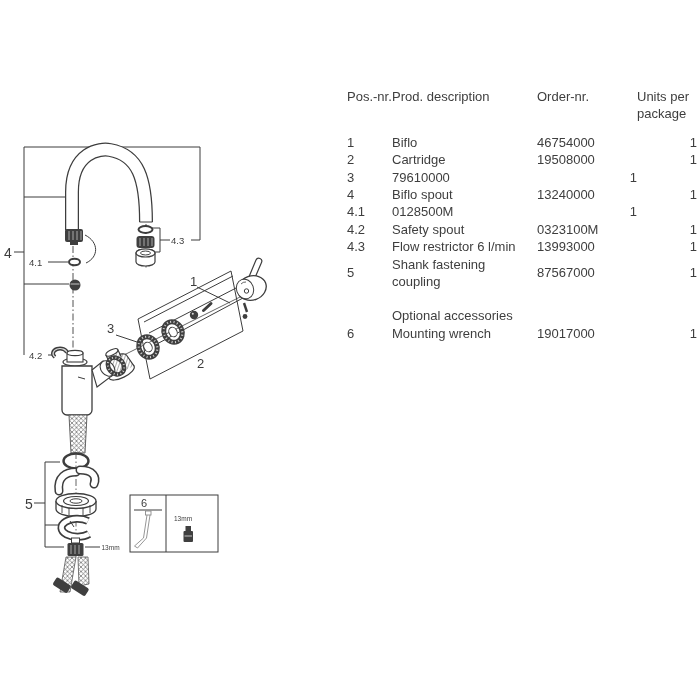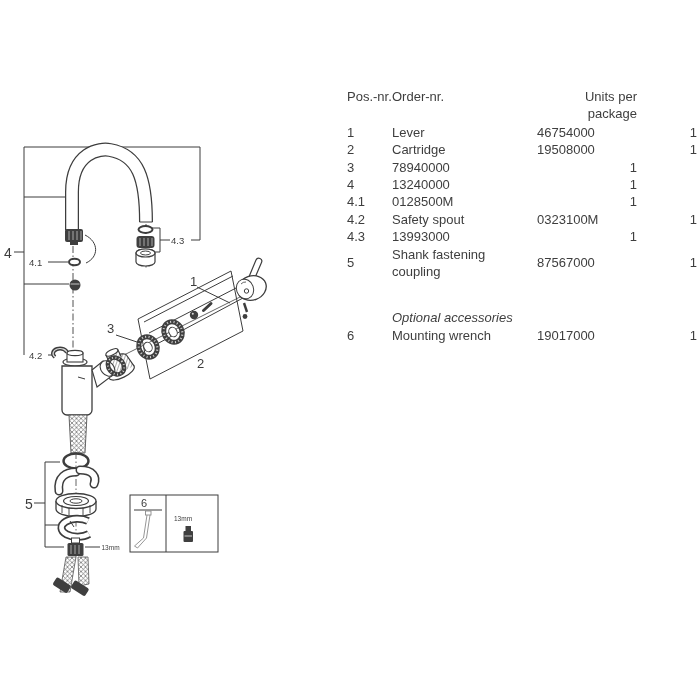--- a/index.html
+++ b/index.html
@@ -11,23 +11,23 @@
   .parts-table{
     position:absolute;left:347px;top:88px;width:350px;
     font-size:13px;line-height:17.4px;
   }
   .t-row{
     display:grid;
     grid-template-columns:45px 145px 100px 1fr;
     align-items:center;
   }
   .t-row .c-units{text-align:right;}
-  .t-head{align-items:start;margin-bottom:1px;}
-  .t-head .c-units{text-align:right;}
-  .gap-row{margin-top:29px;font-style:italic;}
+  .t-head{align-items:start;margin-bottom:11px;}
+  .t-head .c-units{text-align:left;}
+  .gap-row{margin-top:17px;}
   
   .diagram{position:absolute;left:0;top:0;}
   text{fill:#3d3d3d;font-family:"Liberation Sans", sans-serif;}
   .ln{stroke:#3d3d3d;stroke-width:1;fill:none;}
 </style>
 </head>
 <body>
 
 <svg class="diagram" width="340" height="700" viewBox="0 0 340 700">
   <defs>
@@ -209,59 +209,62 @@
   <g>
     <rect x="185.5" y="526" width="5.5" height="5" fill="#3f3f3f"></rect>
     <rect x="183.5" y="531" width="9.5" height="11" rx="1" fill="#3f3f3f"></rect>
     <path d="M184.5,536 H192" stroke="#c4c4c4" stroke-width="1" fill="none"></path>
   </g>
 </svg>
 
 <div class="parts-table">
   <div class="t-row t-head">
     <div class="c-pos">Pos.-nr.</div>
+    <div class="c-desc">Prod. description</div>
     <div class="c-order">Order-nr.</div>
     <div class="c-units">Units per package</div>
   </div>
 
   <div class="t-row">
     <div>1</div>
-    <div>Lever</div>
+    <div>Biflo</div>
     <div>46754000</div>
     <div class="c-units">1</div>
   </div>
   <div class="t-row">
     <div>2</div>
     <div>Cartridge</div>
     <div>19508000</div>
     <div class="c-units">1</div>
   </div>
   <div class="t-row">
     <div>3</div>
-    <div>78940000</div>
+    <div>79610000</div>
     <div class="c-units">1</div>
   </div>
   <div class="t-row">
     <div>4</div>
+    <div>Biflo spout</div>
     <div>13240000</div>
     <div class="c-units">1</div>
   </div>
   <div class="t-row">
     <div>4.1</div>
     <div>0128500M</div>
     <div class="c-units">1</div>
   </div>
   <div class="t-row">
     <div>4.2</div>
     <div>Safety spout</div>
     <div>0323100M</div>
     <div class="c-units">1</div>
   </div>
   <div class="t-row">
     <div>4.3</div>
+    <div>Flow restrictor 6 l/min</div>
     <div>13993000</div>
     <div class="c-units">1</div>
   </div>
   <div class="t-row">
     <div>5</div>
     <div>Shank fastening coupling</div>
     <div>87567000</div>
     <div class="c-units">1</div>
   </div>
   <div class="t-row gap-row">

